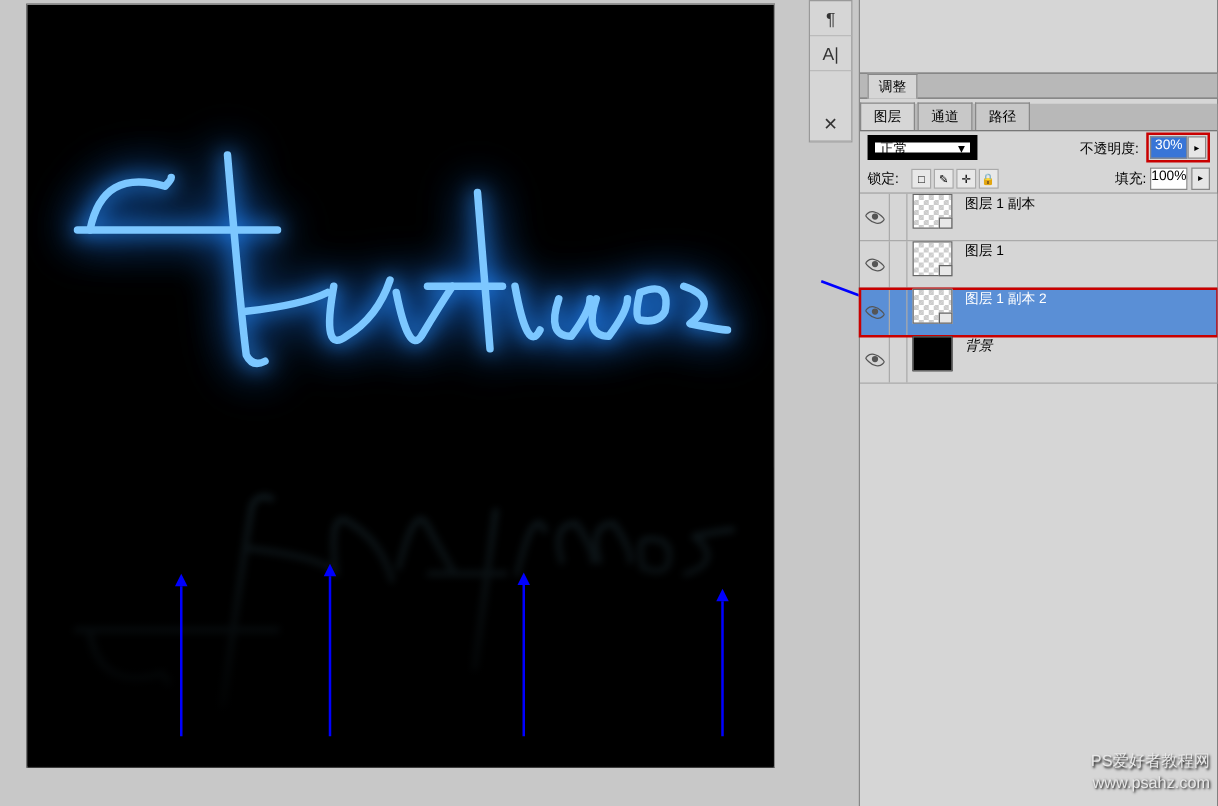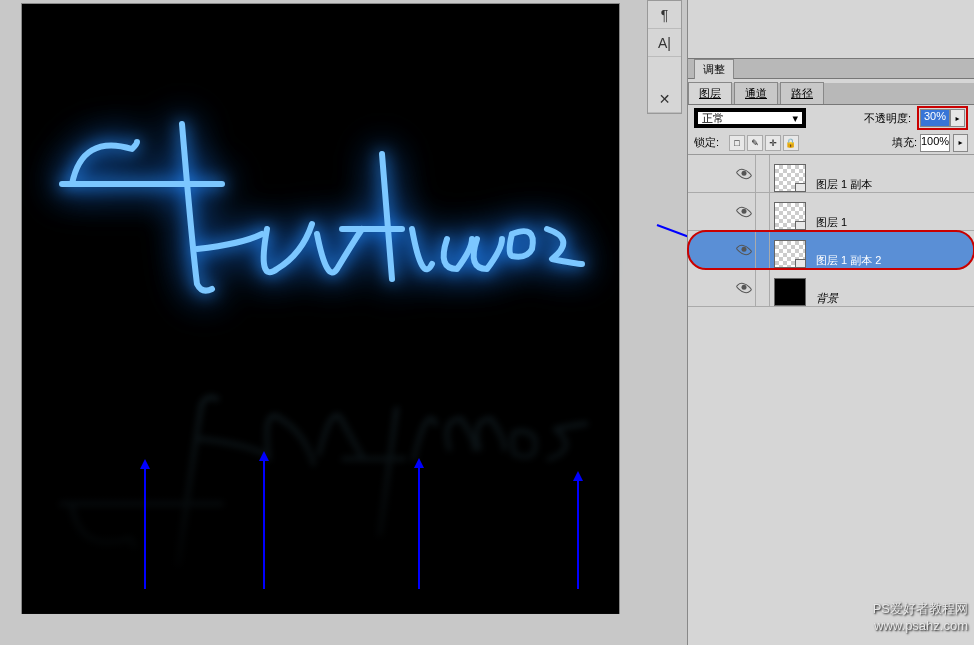--- a/index.html
+++ b/index.html
@@ -17,40 +17,40 @@
 .layer-pointer { position: absolute; left: 652px; top: 220px; width: 80px; height: 50px; }
 .layer-pointer svg { width: 100%; height: 100%; }
 
 .tool-strip { position: absolute; left: 647px; top: 0; width: 35px; background: #d6d6d6; border: 1px solid #999; }
 .tool-strip div { width: 33px; height: 28px; display: flex; align-items: center; justify-content: center; font-size: 14px; border-bottom: 1px solid #bbb; color: #333; cursor: pointer; }
 
 .right-panel { position: absolute; left: 687px; top: 0; right: 0; bottom: 0; background: #d6d6d6; border-left: 1px solid #888; }
 .adjust-tab { height: 21px; background: #b8b8b8; border-bottom: 1px solid #777; font-size: 11px; display: flex; align-items: center; padding-left: 6px; margin-top: 58px; border-top: 1px solid #777; }
 .adjust-tab span { background: #d6d6d6; padding: 2px 8px; border: 1px solid #888; border-bottom: none; }
 
-.layer-tabs { height: 22px; background: #b8b8b8; display: flex; align-items: flex-end; font-size: 11px; border-bottom: 1px solid #777; margin-top: 4px; text-decoration: underline; }
+.layer-tabs { height: 22px; background: #b8b8b8; display: flex; align-items: flex-end; font-size: 11px; border-bottom: 1px solid #777; margin-top: 4px; }
 .layer-tabs span { padding: 3px 10px; border: 1px solid #888; border-bottom: none; background: #c8c8c8; margin-right: 2px; cursor: pointer; }
 .layer-tabs span.active { background: #d6d6d6; }
 
 .layer-controls-row { height: 26px; display: flex; align-items: center; font-size: 11px; padding: 0 6px; gap: 6px; }
-.blend-select { height: 20px; width: 112px; background: #fff; border: 4px solid #000000; font-size: 11px; padding-left: 4px; display: flex; align-items: center; justify-content: space-between; }
+.blend-select { height: 20px; width: 88px; background: #fff; border: 6px solid #000000; font-size: 11px; padding-left: 4px; display: flex; align-items: center; justify-content: space-between; }
 .blend-select::after { content: '▾'; padding-right: 4px; }
 .opacity-input { width: 30px; height: 18px; background: #fff; border: 1px solid #888; font-size: 11px; text-align: center; color: #000; }
 .opacity-input.sel { background: #3875d7; color: #fff; }
 .opacity-arrow { width: 15px; height: 18px; border: 1px solid #888; background: #e6e6e6; font-size: 8px; display: flex; align-items: center; justify-content: center; cursor: pointer; }
 .opacity-box { display: flex; align-items: center; border: 2px solid #c90000; padding: 1px; }
 
 .lock-row { height: 24px; display: flex; align-items: center; font-size: 11px; padding: 0 6px; justify-content: space-between; border-bottom: 1px solid #999; }
 .lock-icons { display: flex; gap: 2px; }
 .lock-icons span { width: 16px; height: 16px; border: 1px solid #aaa; background: #e8e8e8; display: flex; align-items: center; justify-content: center; font-size: 9px; }
 
 .layers-list { background: #d6d6d6; }
-.layer-row { height: 38px; display: flex; align-items: flex-end; border-bottom: 1px solid #aaa; font-size: 11px; padding-left: 44px; }
+.layer-row { height: 38px; display: flex; align-items: flex-start; border-bottom: 1px solid #aaa; font-size: 11px; }
 .layer-row.selected { background: #5a8fd6; color: #fff; }
-.layer-row.highlight-red { outline: 2px solid #c90000; outline-offset: -1px; border-radius: 18px; }
+.layer-row.highlight-red { outline: 2px solid #c90000; outline-offset: -1px; }
 .vis-col { width: 24px; height: 100%; display: flex; align-items: center; justify-content: center; border-right: 1px solid #aaa; }
 .eye { width: 14px; height: 10px; border: 1px solid #555; border-radius: 70% 15%; transform: rotate(45deg); position: relative; }
 .eye::after { content: ''; position: absolute; width: 5px; height: 5px; background: #555; border-radius: 50%; left: 3px; top: 1px; transform: rotate(-45deg); }
 .link-col { width: 14px; height: 100%; border-right: 1px solid #aaa; }
 .thumb { width: 32px; height: 28px; margin-left: 4px; border: 1px solid #666; position: relative; flex-shrink: 0; }
 .thumb-checker { background-image: linear-gradient(45deg,#ccc 25%,transparent 25%),linear-gradient(-45deg,#ccc 25%,transparent 25%),linear-gradient(45deg,transparent 75%,#ccc 75%),linear-gradient(-45deg,transparent 75%,#ccc 75%); background-size: 8px 8px; background-position: 0 0,0 4px,4px -4px,-4px 0; background-color: #fff; }
 .thumb-black { background: #000; }
 .thumb-grad { background: linear-gradient(to right, #fff, #000); }
 .thumb-corner { position: absolute; right: -1px; bottom: -1px; width: 11px; height: 9px; background: #e8e8e8; border: 1px solid #666; }
 .layer-label { margin-left: 10px; }

